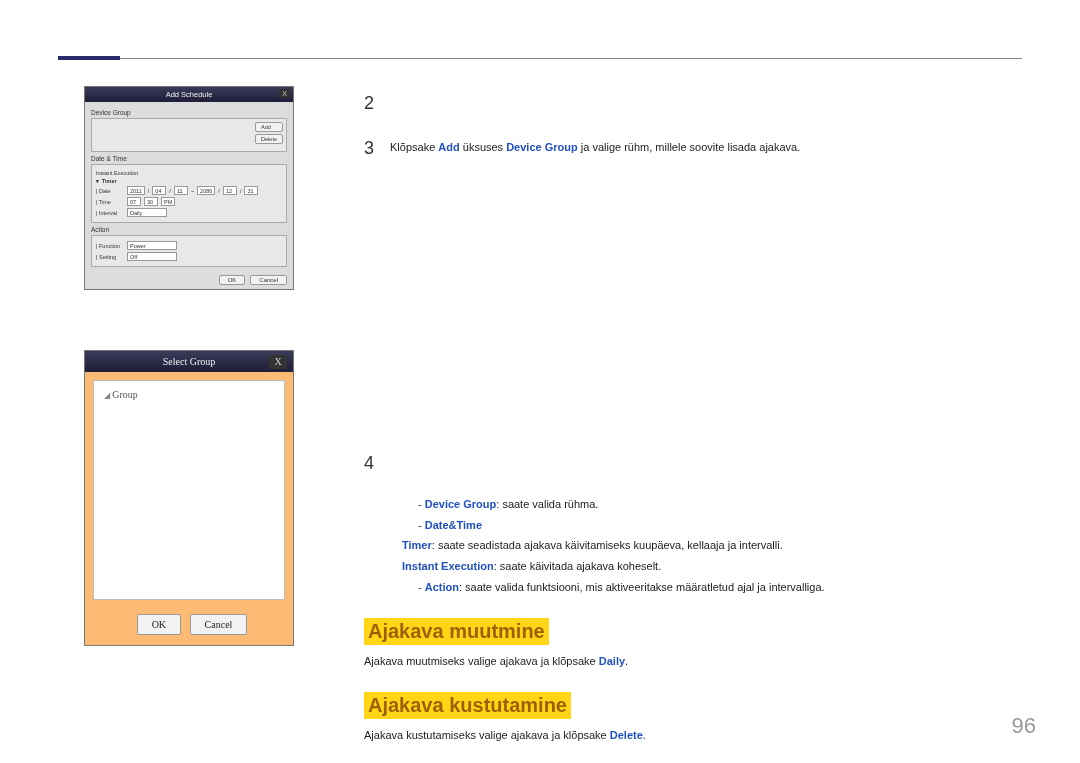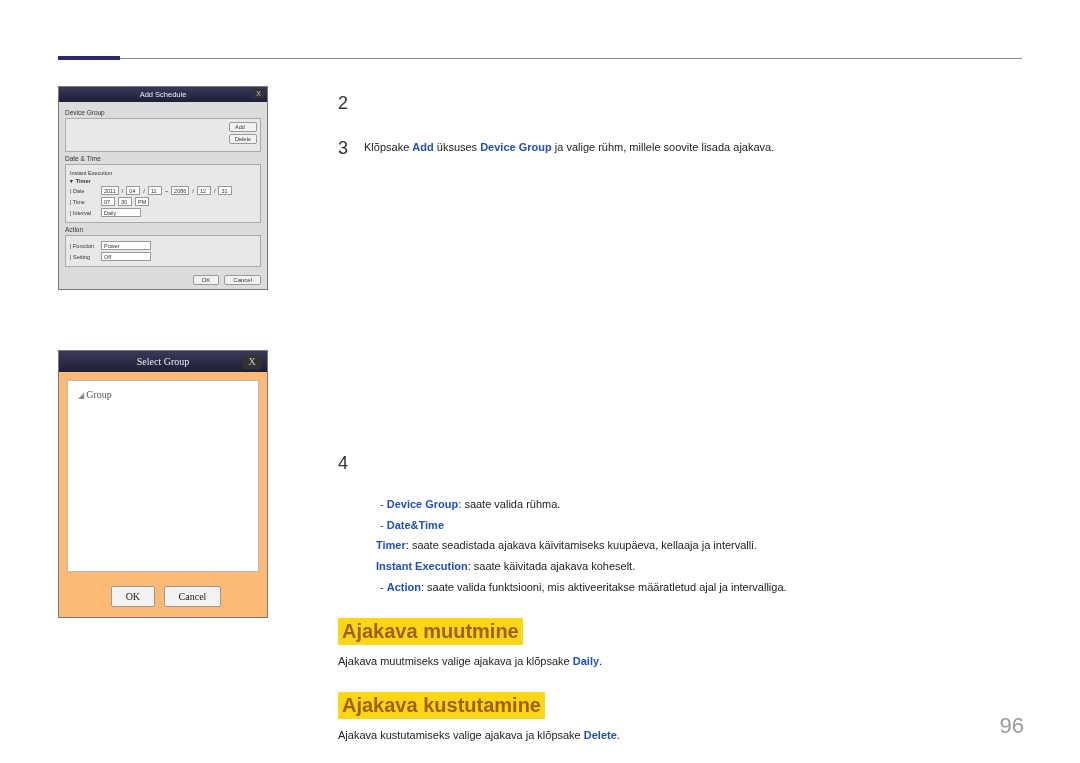--- a/index.html
+++ b/index.html
@@ -1,34 +1,34 @@
 <!DOCTYPE html>
 <html><head>
 <meta charset="utf-8">
 <style>
   * { box-sizing: border-box; margin: 0; padding: 0; }
   body { width: 1080px; height: 763px; background: #fff; font-family: Arial, sans-serif; color: #222; position: relative; }
-  .page { padding: 58px 58px 0 58px; }
+  .page { padding: 58px 58px 0 84px; }
   .top-line { position: absolute; top: 58px; left: 58px; right: 58px; border-top: 1px solid #888; }
   .accent-bar { position: absolute; top: 56px; left: 58px; width: 62px; height: 4px; background: #2a2a6a; }
   .columns { display: flex; gap: 30px; margin-top: 28px; }
   .left-col { width: 250px; flex-shrink: 0; }
   .right-col { flex: 1; padding-top: 4px; }
   .step { display: flex; gap: 12px; font-size: 11px; line-height: 1.5; margin-bottom: 18px; }
   .step .num { font-size: 18px; font-weight: normal; color: #333; min-width: 14px; }
   .step .text { padding-top: 4px; }
   .blue { color: #2050c0; font-weight: bold; }
   .sub { margin-left: 26px; font-size: 11px; line-height: 1.7; margin-top: 6px; }
-  .sub .item { margin-left: 16px; text-indent: -12px; padding-left: 12px; margin-bottom: 2px; }
+  .sub .item { margin-left: 28px; text-indent: -12px; padding-left: 12px; margin-bottom: 2px; }
   .sub .dash::before { content: "- "; color: #333; }
   .sub .inner { margin-left: 12px; }
   h3 { font-size: 20px; font-weight: bold; color: #a06000; background: #ffd616; display: inline-block; padding: 2px 4px; margin-bottom: 8px; }
   .sect { margin-top: 22px; }
   .ptxt { font-size: 11px; line-height: 1.5; }
-  .page-num { position: absolute; bottom: 24px; right: 56px; font-size: 22px; color: #999; }
+  .page-num { position: absolute; bottom: 24px; right: 44px; font-size: 22px; color: #999; }
 
   
   .dlg { width: 210px; background: #d9d9d9; border: 1px solid #777; font-size: 7px; color: #333; margin-bottom: 22px; }
   .dlg-title { background: linear-gradient(#3a3a5a,#1e1e38); color: #eee; text-align: center; padding: 3px 0; position: relative; font-size: 7.5px; }
   .dlg-close { position: absolute; right: 3px; top: 2px; background: #333; color: #ccc; width: 11px; height: 9px; font-size: 7px; text-align: center; line-height: 9px; border-radius: 1px; }
   .dlg-body { background: #dcdcdc; padding: 4px 6px; }
   .dlg-sect-label { font-size: 6.5px; margin: 3px 0 2px; }
   .dg-box { background: #e8e8e8; border: 1px solid #aaa; height: 34px; position: relative; margin-bottom: 3px; }
   .dg-btns { position: absolute; right: 3px; top: 3px; display: flex; flex-direction: column; gap: 2px; }
   .dg-btns span { background: #f2f2f2; border: 1px solid #999; font-size: 5.5px; padding: 1px 5px; border-radius: 2px; }
@@ -37,21 +37,21 @@
   .dt-row .lbl { width: 28px; }
   .dt-row .fld { background: #fff; border: 1px solid #999; padding: 0 2px; display: inline-block; min-width: 14px; height: 9px; line-height: 9px; }
   .ac-box { background: #e8e8e8; border: 1px solid #aaa; padding: 3px 4px; }
   .dlg-foot { background: #dcdcdc; padding: 4px 6px; text-align: right; }
   .dlg-foot span { display: inline-block; background: #f2f2f2; border: 1px solid #999; font-size: 6px; padding: 1px 8px; border-radius: 2px; margin-left: 3px; }
 
   
   .dlg2 { width: 210px; background: #fdba74; border: 1px solid #777; font-size: 10px; margin-top: 60px; font-family: Liberation Serif, serif; }
   .dlg2-title { background: linear-gradient(#3a3a5a,#1e1e38); color: #eee; text-align: center; padding: 5px 0; position: relative; font-size: 10px; }
   .dlg2-title .dlg-close { width: 18px; height: 14px; line-height: 14px; font-size: 10px; right: 6px; top: 4px; }
-  .dlg2-body { background: #fff; margin: 8px; border: 1px solid #bbb; height: 192px; padding: 8px 10px; font-size: 10px; color: #555; }
+  .dlg2-body { background: #fff; margin: 8px; border: 1px solid #bbb; height: 220px; padding: 8px 10px; font-size: 10px; color: #555; }
   .tree-item::before { content: "◢ "; font-size: 8px; color: #888; }
   .dlg2-foot { text-align: center; padding: 6px 10px 10px; }
   .dlg2-foot span { display: inline-block; background: #f2f2f2; border: 1px solid #999; font-size: 10px; padding: 4px 14px; border-radius: 2px; margin-left: 6px; }
 </style>
 </head>
 <body>
 
 <div class="top-line"></div>
 <div class="accent-bar"></div>
 

